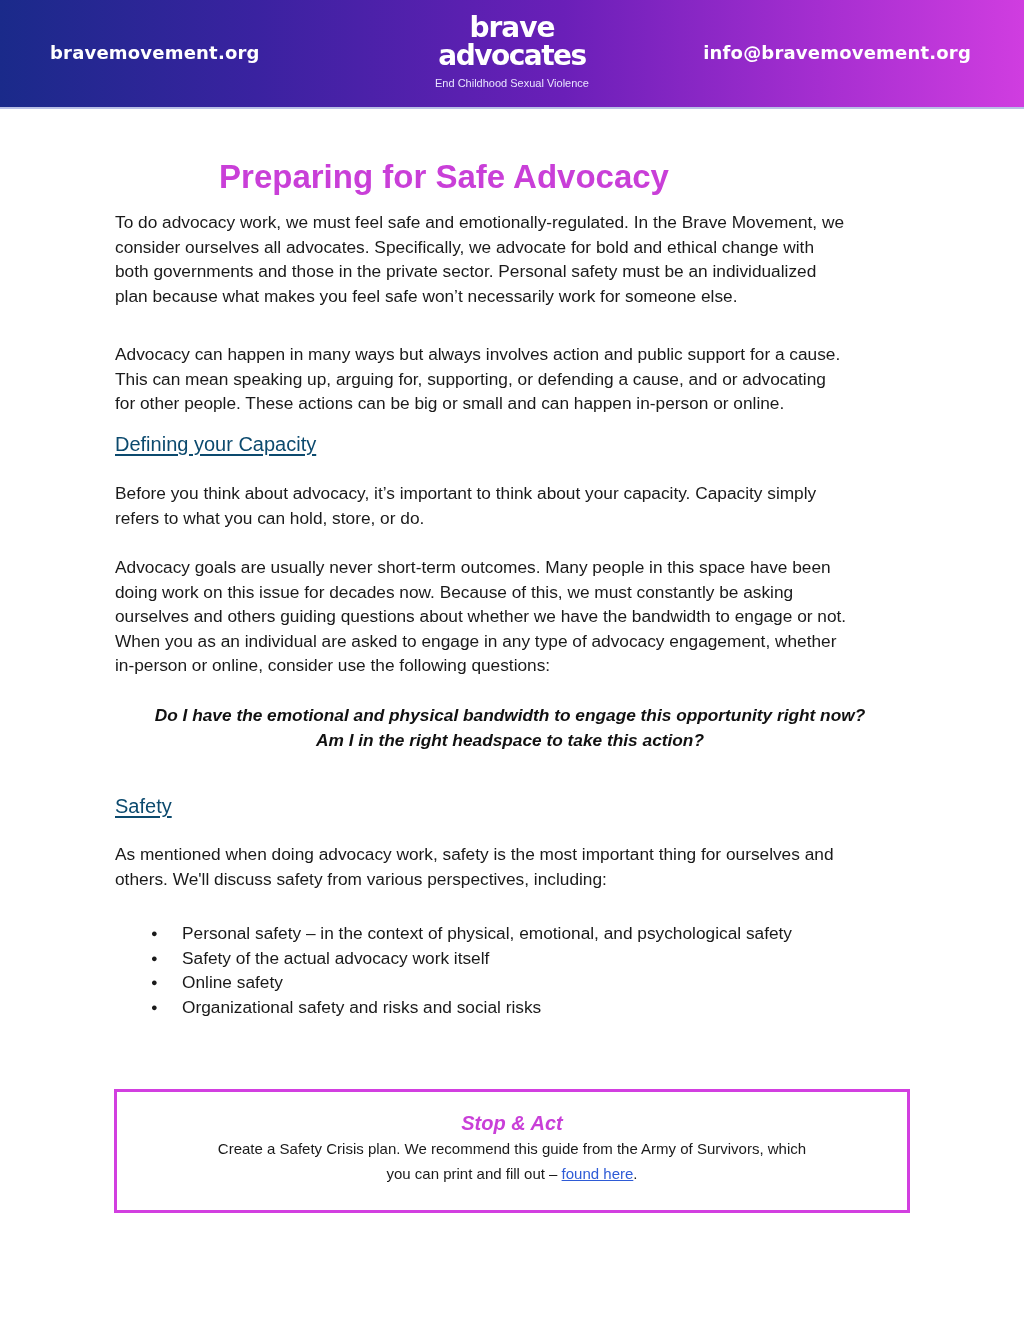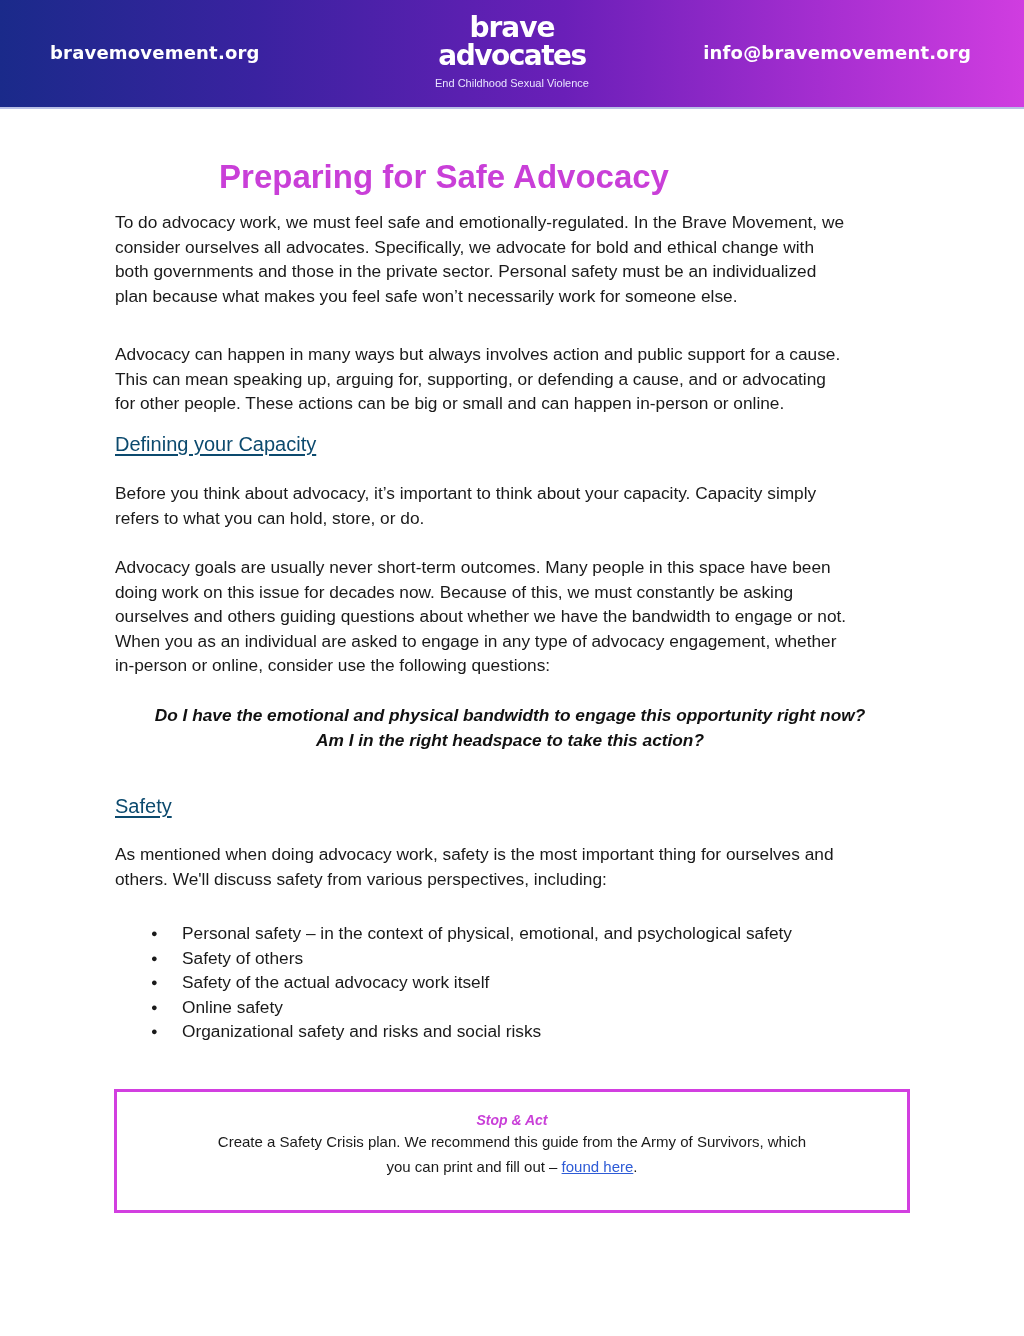--- a/index.html
+++ b/index.html
@@ -13,21 +13,21 @@
   .logo .tag { font-size:11px; margin-top:7px; color:#e9e4ff; }
   .title { position:absolute; left:10px; width:868px; top:158px; text-align:center; color:#c93fd8; font-weight:bold; font-size:33px; }
   .para { position:absolute; left:115px; width:800px; font-size:17.3px; line-height:24.6px; color:#1a1a1a; margin:0; }
   .h2 { position:absolute; left:115px; color:#0c4a6e; font-weight:normal; font-size:20px; text-decoration:underline; text-decoration-thickness:2px; text-underline-offset:3px; }
   .questions { position:absolute; left:100px; width:820px; top:703px; text-align:center; font-style:italic; font-weight:bold; font-size:17.3px; line-height:24.6px; color:#111; }
   .questions div { margin:0; }
   ul.bullets { position:absolute; left:115px; top:915px; margin:6px; padding:0; list-style:none; font-size:17.3px; line-height:24.6px; }
   ul.bullets li { position:relative; padding-left:61px; }
   ul.bullets li::before { content:"\25CF"; position:absolute; left:30px; top:0; font-size:11px; }
   .callout { position:absolute; left:114px; top:1089px; width:790px; height:118px; border:3px solid #d23fe0; box-sizing:content-box; text-align:center; }
-  .callout .ct { color:#c93fd8; font-style:italic; font-weight:bold; font-size:14px; margin-top:20px; }
+  .callout .ct { color:#c93fd8; font-style:italic; font-weight:bold; font-size:20px; margin-top:20px; }
   .callout .cb { font-size:15px; line-height:24.6px; margin-top:2px; color:#1a1a1a; }
   .callout a { color:#2e5bd6; text-decoration:underline; }
 </style>
 </head>
 <body>
 
 <div class="header">
   <div class="hdr-left">bravemovement.org</div>
   <div class="logo">
     <div class="l1">brave</div>
@@ -74,21 +74,20 @@
 
 <div class="h2" style="top:795px;">Safety</div>
 
 <div class="para" style="top:842px;">
   <div>As mentioned when doing advocacy work, safety is the most important thing for ourselves and</div>
   <div>others. We'll discuss safety from various perspectives, including:</div>
 </div>
 
 <ul class="bullets">
   <li>Personal safety – in the context of physical, emotional, and psychological safety</li>
-  <li>Safety of others</li>
   <li>Safety of the actual advocacy work itself</li>
   <li>Online safety</li>
   <li>Organizational safety and risks and social risks</li>
 </ul>
 
 <div class="callout">
   <div class="ct">Stop &amp; Act</div>
   <div class="cb">
     <div>Create a Safety Crisis plan. We recommend this guide from the Army of Survivors, which</div>
     <div><span>you can print and fill out – </span><a href="#">found here</a><span>.</span></div>

